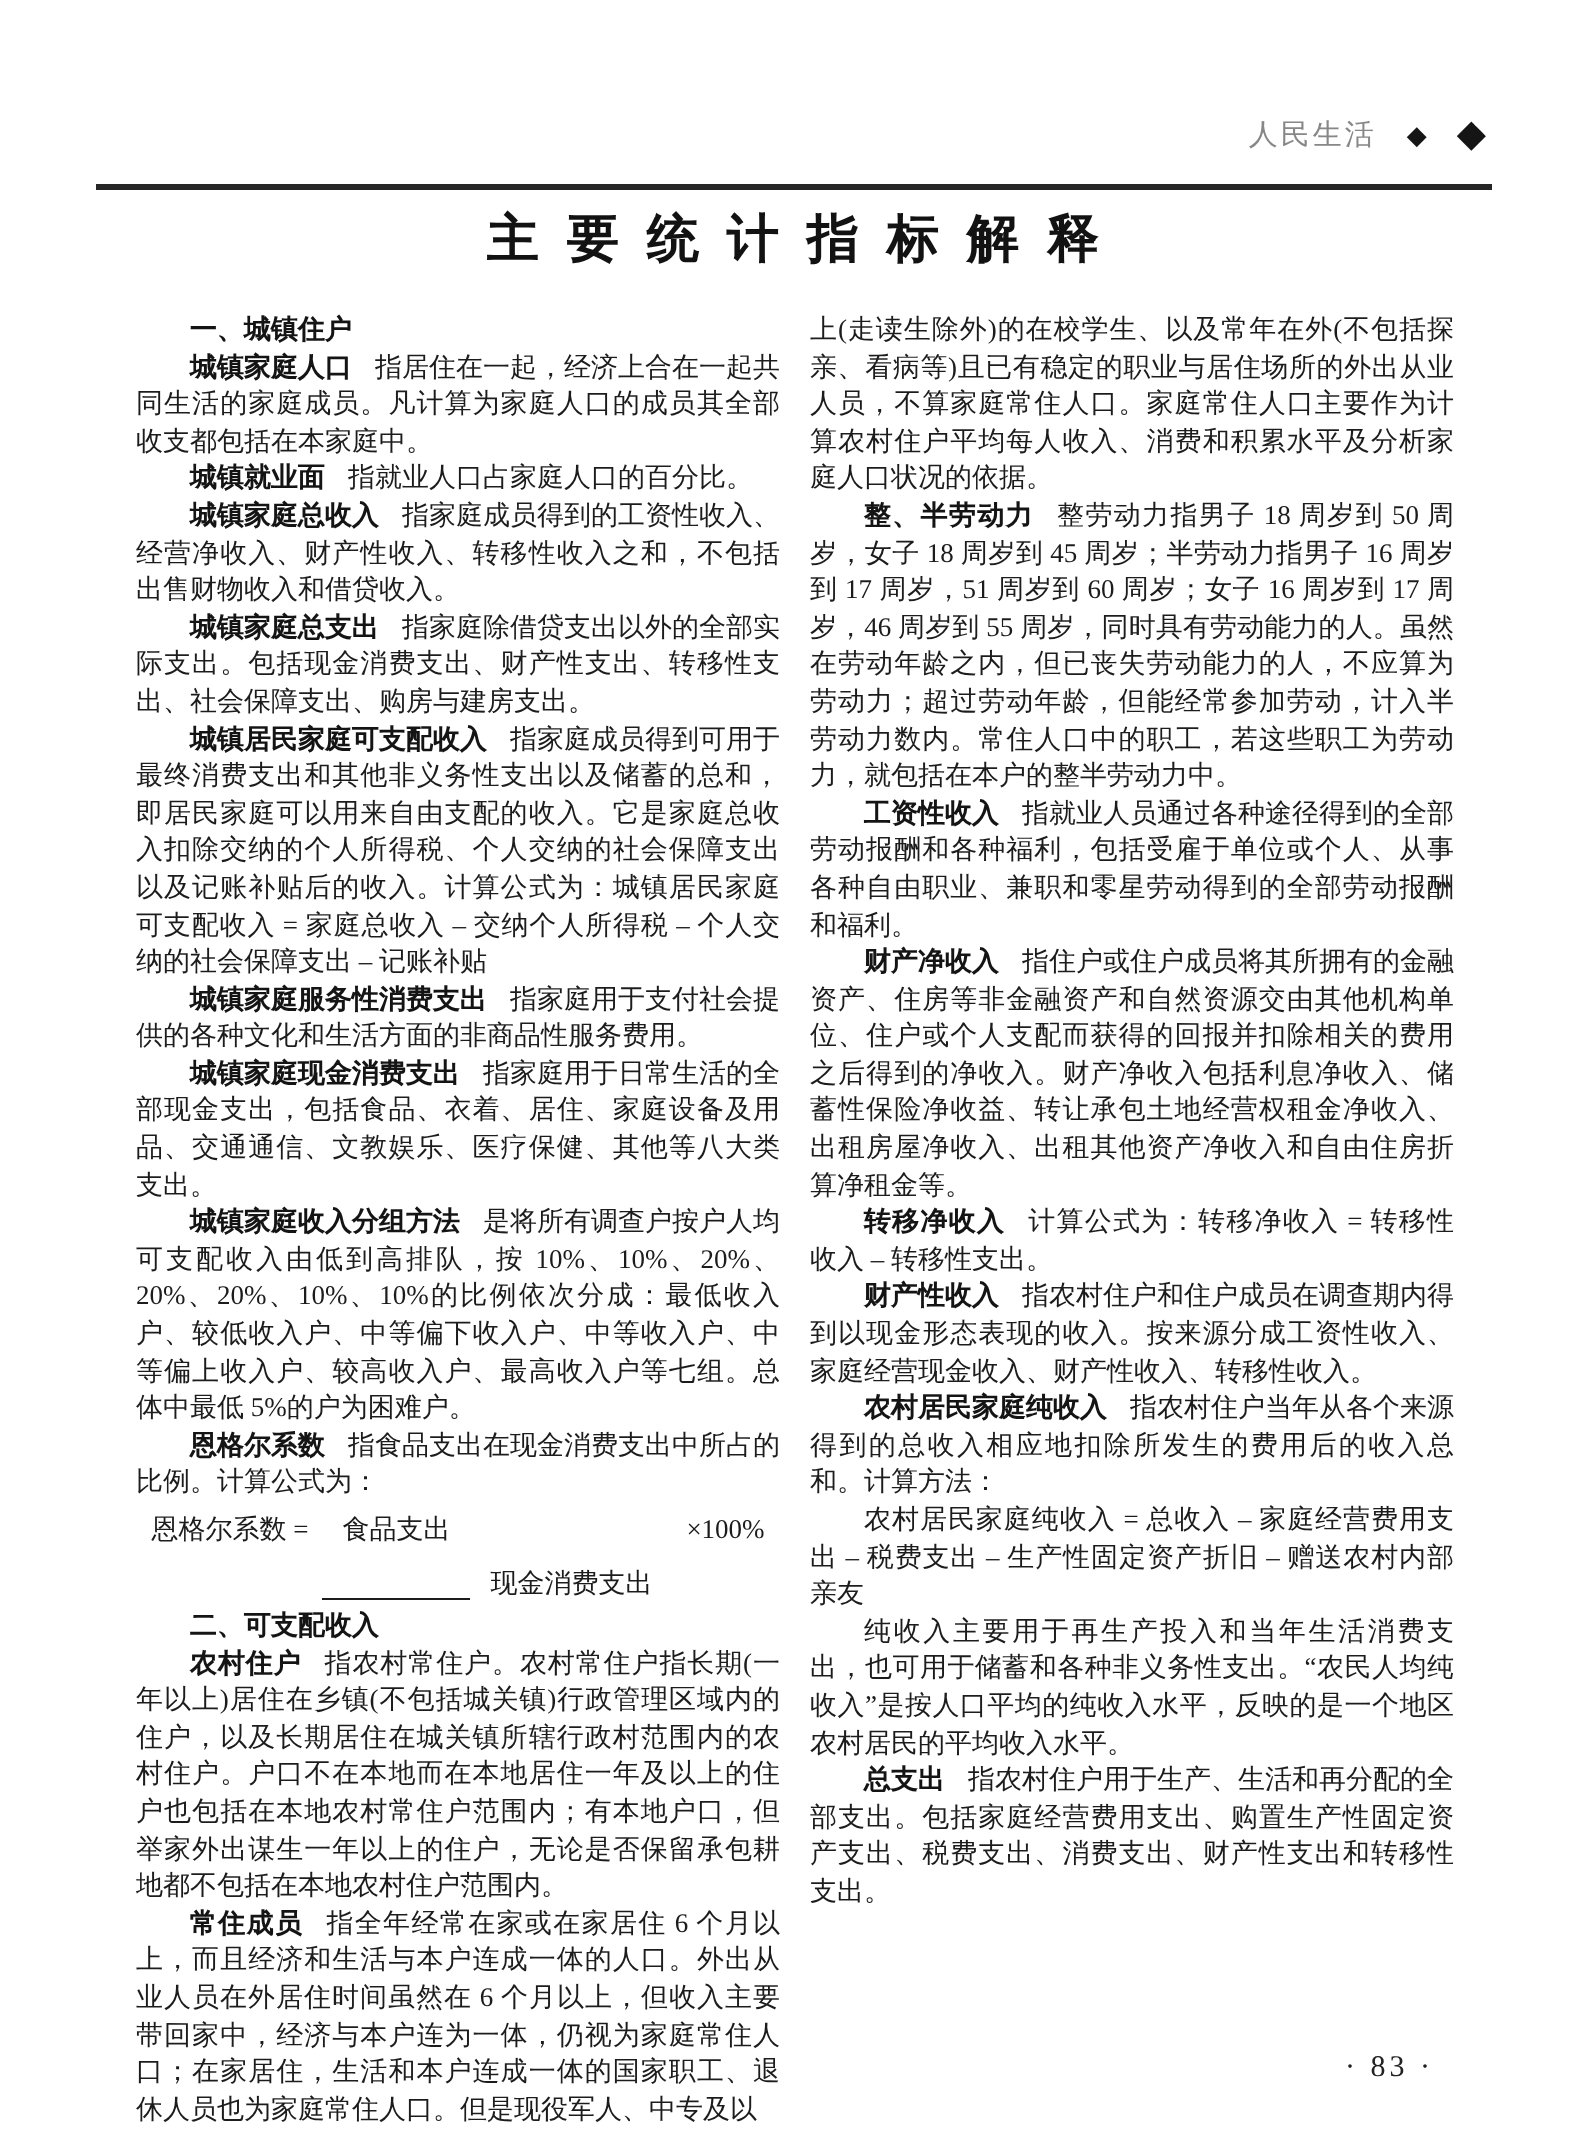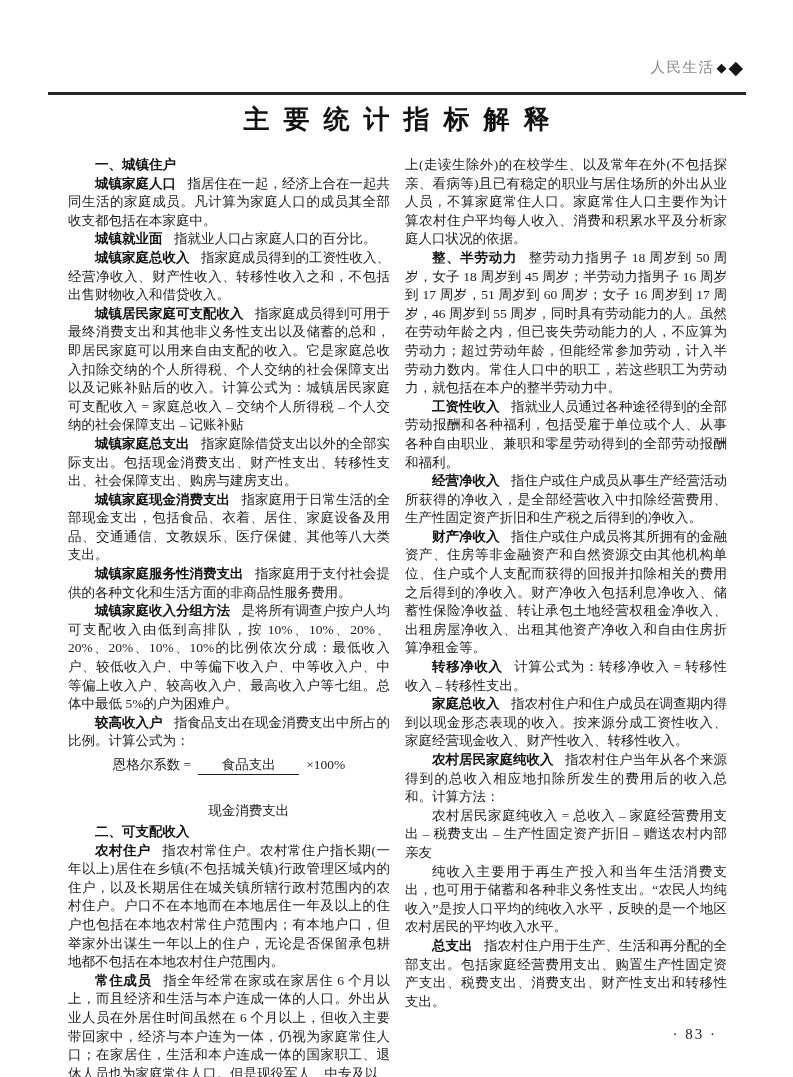--- a/index.html
+++ b/index.html
@@ -3,21 +3,21 @@
 <meta charset="utf-8">
 <style>
   html,body{margin:0;padding:0;background:#e8e8e8;}
   .page{
     position:relative;width:793px;height:1077px;background:#ffffff;
     font-family:"Liberation Serif", serif;color:#1c1c1c;overflow:hidden;
     margin:0 auto;
   }
   .header{
     position:absolute;top:58px;right:50px;
-    display:flex;align-items:center;gap:2px;
+    display:flex;align-items:center;gap:15px;
   }
   .header-label{
     font-family:"Liberation Sans", sans-serif;
     font-size:14.5px;color:#878787;letter-spacing:1.5px;
   }
   .diamond{color:#151515;line-height:1;}
   .diamond.small{font-size:13px;}
   .diamond.large{font-size:19px;}
   .rule{
     position:absolute;top:92px;left:48px;width:698px;height:2.5px;
@@ -41,21 +41,21 @@
   .para.noindent{text-indent:0;}
   .term{
     font-family:"Liberation Sans", sans-serif;font-weight:bold;
     padding-right:0.85em;color:#141414;
   }
   .heading .term{padding-right:0;}
   .formula{
     text-indent:0;display:flex;justify-content:center;align-items:flex-start;
     gap:7px;margin:5px 0 4px 0;
   }
-  .frac{display:inline-flex;flex-direction:column;text-align:center;}
+  .frac{display:inline-flex;flex-direction:row;text-align:center;}
   .frac .num{padding:0 10px 1px 10px;border-bottom:1.3px solid #1c1c1c;line-height:17px;}
   .frac .den{padding:1px 10px 0 10px;line-height:17px;margin-top:26px;}
   .pageno{
     position:absolute;top:1026px;right:76px;
     font-size:15px;letter-spacing:2px;color:#222;
   }
 </style>
 </head>
 <body>
 
@@ -70,46 +70,45 @@
   <div class="rule"></div>
 
   <h1 class="title">主要统计指标解释</h1>
 
   <div class="columns">
     <div class="col" id="col-left">
         <p class="para heading"><span class="term">一、城镇住户</span></p>
         <p class="para"><span class="term">城镇家庭人口</span><span>指居住在一起，经济上合在一起共同生活的家庭成员。凡计算为家庭人口的成员其全部收支都包括在本家庭中。</span></p>
         <p class="para"><span class="term">城镇就业面</span><span>指就业人口占家庭人口的百分比。</span></p>
         <p class="para"><span class="term">城镇家庭总收入</span><span>指家庭成员得到的工资性收入、经营净收入、财产性收入、转移性收入之和，不包括出售财物收入和借贷收入。</span></p>
+        <p class="para"><span class="term">城镇家庭总支出</span><span>指家庭除借贷支出以外的全部实际支出。包括现金消费支出、财产性支出、转移性支出、社会保障支出、购房与建房支出。</span></p>
         <p class="para"><span class="term">城镇居民家庭可支配收入</span><span>指家庭成员得到可用于最终消费支出和其他非义务性支出以及储蓄的总和，即居民家庭可以用来自由支配的收入。它是家庭总收入扣除交纳的个人所得税、个人交纳的社会保障支出以及记账补贴后的收入。计算公式为：城镇居民家庭可支配收入 = 家庭总收入 – 交纳个人所得税 – 个人交纳的社会保障支出 – 记账补贴</span></p>
-        <p class="para"><span class="term">城镇家庭总支出</span><span>指家庭除借贷支出以外的全部实际支出。包括现金消费支出、财产性支出、转移性支出、社会保障支出、购房与建房支出。</span></p>
+        <p class="para"><span class="term">城镇家庭服务性消费支出</span><span>指家庭用于支付社会提供的各种文化和生活方面的非商品性服务费用。</span></p>
         <p class="para"><span class="term">城镇家庭现金消费支出</span><span>指家庭用于日常生活的全部现金支出，包括食品、衣着、居住、家庭设备及用品、交通通信、文教娱乐、医疗保健、其他等八大类支出。</span></p>
-        <p class="para"><span class="term">城镇家庭服务性消费支出</span><span>指家庭用于支付社会提供的各种文化和生活方面的非商品性服务费用。</span></p>
         <p class="para"><span class="term">城镇家庭收入分组方法</span><span>是将所有调查户按户人均可支配收入由低到高排队，按 10%、10%、20%、20%、20%、10%、10%的比例依次分成：最低收入户、较低收入户、中等偏下收入户、中等收入户、中等偏上收入户、较高收入户、最高收入户等七组。总体中最低 5%的户为困难户。</span></p>
-        <p class="para"><span class="term">较高收入户</span><span>指食品支出在现金消费支出中所占的比例。计算公式为：</span></p>
+        <p class="para"><span class="term">恩格尔系数</span><span>指食品支出在现金消费支出中所占的比例。计算公式为：</span></p>
         <div class="formula">
           <span>恩格尔系数 =</span>
           <span class="frac">
             <span class="num">食品支出</span>
             <span class="den">现金消费支出</span>
           </span>
           <span>×100%</span>
         </div>
         <p class="para heading"><span class="term">二、可支配收入</span></p>
         <p class="para"><span class="term">农村住户</span><span>指农村常住户。农村常住户指长期(一年以上)居住在乡镇(不包括城关镇)行政管理区域内的住户，以及长期居住在城关镇所辖行政村范围内的农村住户。户口不在本地而在本地居住一年及以上的住户也包括在本地农村常住户范围内；有本地户口，但举家外出谋生一年以上的住户，无论是否保留承包耕地都不包括在本地农村住户范围内。</span></p>
         <p class="para"><span class="term">常住成员</span><span>指全年经常在家或在家居住 6 个月以上，而且经济和生活与本户连成一体的人口。外出从业人员在外居住时间虽然在 6 个月以上，但收入主要带回家中，经济与本户连为一体，仍视为家庭常住人口；在家居住，生活和本户连成一体的国家职工、退休人员也为家庭常住人口。但是现役军人、中专及以</span></p>
       </div>
     <div class="col" id="col-right">
         <p class="para noindent"><span>上(走读生除外)的在校学生、以及常年在外(不包括探亲、看病等)且已有稳定的职业与居住场所的外出从业人员，不算家庭常住人口。家庭常住人口主要作为计算农村住户平均每人收入、消费和积累水平及分析家庭人口状况的依据。</span></p>
         <p class="para"><span class="term">整、半劳动力</span><span>整劳动力指男子 18 周岁到 50 周岁，女子 18 周岁到 45 周岁；半劳动力指男子 16 周岁到 17 周岁，51 周岁到 60 周岁；女子 16 周岁到 17 周岁，46 周岁到 55 周岁，同时具有劳动能力的人。虽然在劳动年龄之内，但已丧失劳动能力的人，不应算为劳动力；超过劳动年龄，但能经常参加劳动，计入半劳动力数内。常住人口中的职工，若这些职工为劳动力，就包括在本户的整半劳动力中。</span></p>
         <p class="para"><span class="term">工资性收入</span><span>指就业人员通过各种途径得到的全部劳动报酬和各种福利，包括受雇于单位或个人、从事各种自由职业、兼职和零星劳动得到的全部劳动报酬和福利。</span></p>
-        <p class="para"><span class="term">经营净收入</span><span>指住户或住户成员从事生产经营活动所获得的净收入，是全部经营收入中扣除经营费用、生产性固定资产折旧和生产税之后得到的净收入。</span></p>
         <p class="para"><span class="term">财产净收入</span><span>指住户或住户成员将其所拥有的金融资产、住房等非金融资产和自然资源交由其他机构单位、住户或个人支配而获得的回报并扣除相关的费用之后得到的净收入。财产净收入包括利息净收入、储蓄性保险净收益、转让承包土地经营权租金净收入、出租房屋净收入、出租其他资产净收入和自由住房折算净租金等。</span></p>
         <p class="para"><span class="term">转移净收入</span><span>计算公式为：转移净收入 = 转移性收入 – 转移性支出。</span></p>
-        <p class="para"><span class="term">家庭总收入</span><span>指农村住户和住户成员在调查期内得到以现金形态表现的收入。按来源分成工资性收入、家庭经营现金收入、财产性收入、转移性收入。</span></p>
+        <p class="para"><span class="term">财产性收入</span><span>指农村住户和住户成员在调查期内得到以现金形态表现的收入。按来源分成工资性收入、家庭经营现金收入、财产性收入、转移性收入。</span></p>
         <p class="para"><span class="term">农村居民家庭纯收入</span><span>指农村住户当年从各个来源得到的总收入相应地扣除所发生的费用后的收入总和。计算方法：</span></p>
         <p class="para"><span>农村居民家庭纯收入 = 总收入 – 家庭经营费用支出 – 税费支出 – 生产性固定资产折旧 – 赠送农村内部亲友</span></p>
         <p class="para"><span>纯收入主要用于再生产投入和当年生活消费支出，也可用于储蓄和各种非义务性支出。“农民人均纯收入”是按人口平均的纯收入水平，反映的是一个地区农村居民的平均收入水平。</span></p>
         <p class="para"><span class="term">总支出</span><span>指农村住户用于生产、生活和再分配的全部支出。包括家庭经营费用支出、购置生产性固定资产支出、税费支出、消费支出、财产性支出和转移性支出。</span></p>
       </div>
   </div>
 
   <div class="pageno">· 83 ·</div>
 
 </div>

